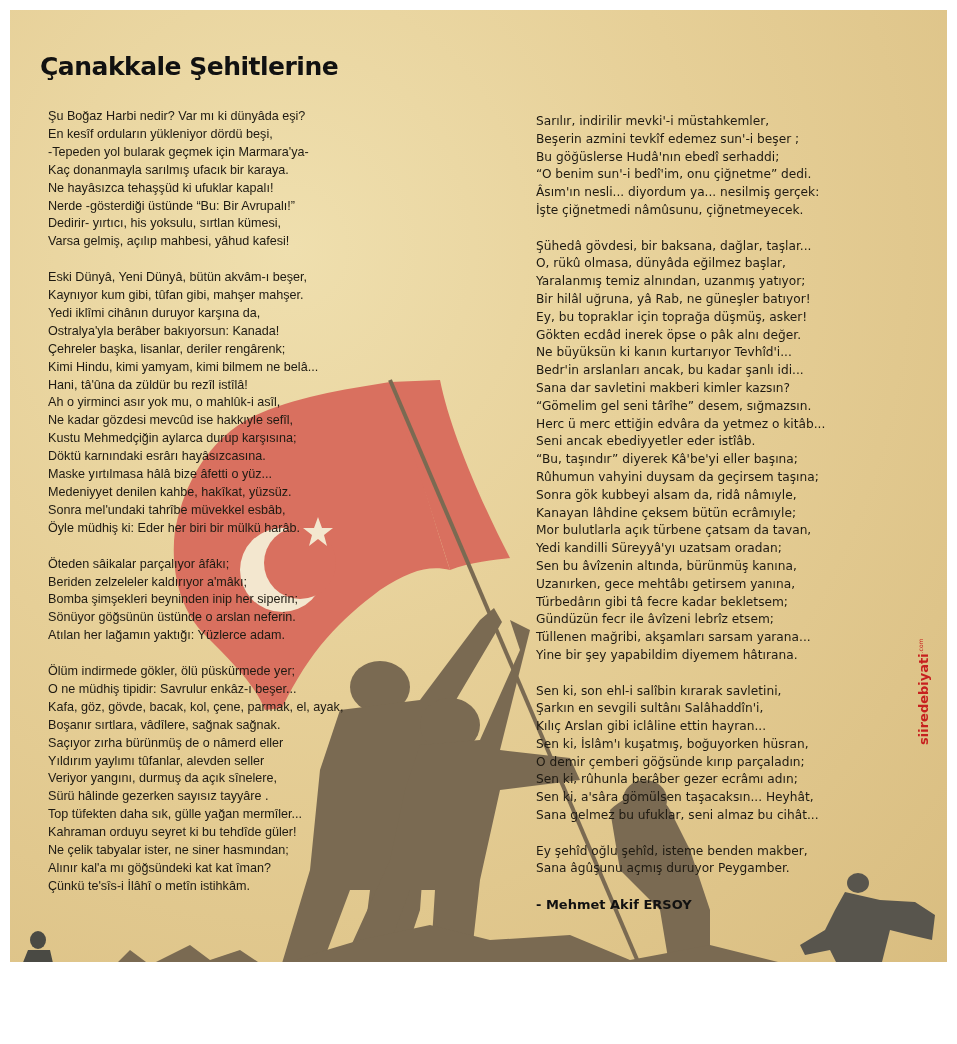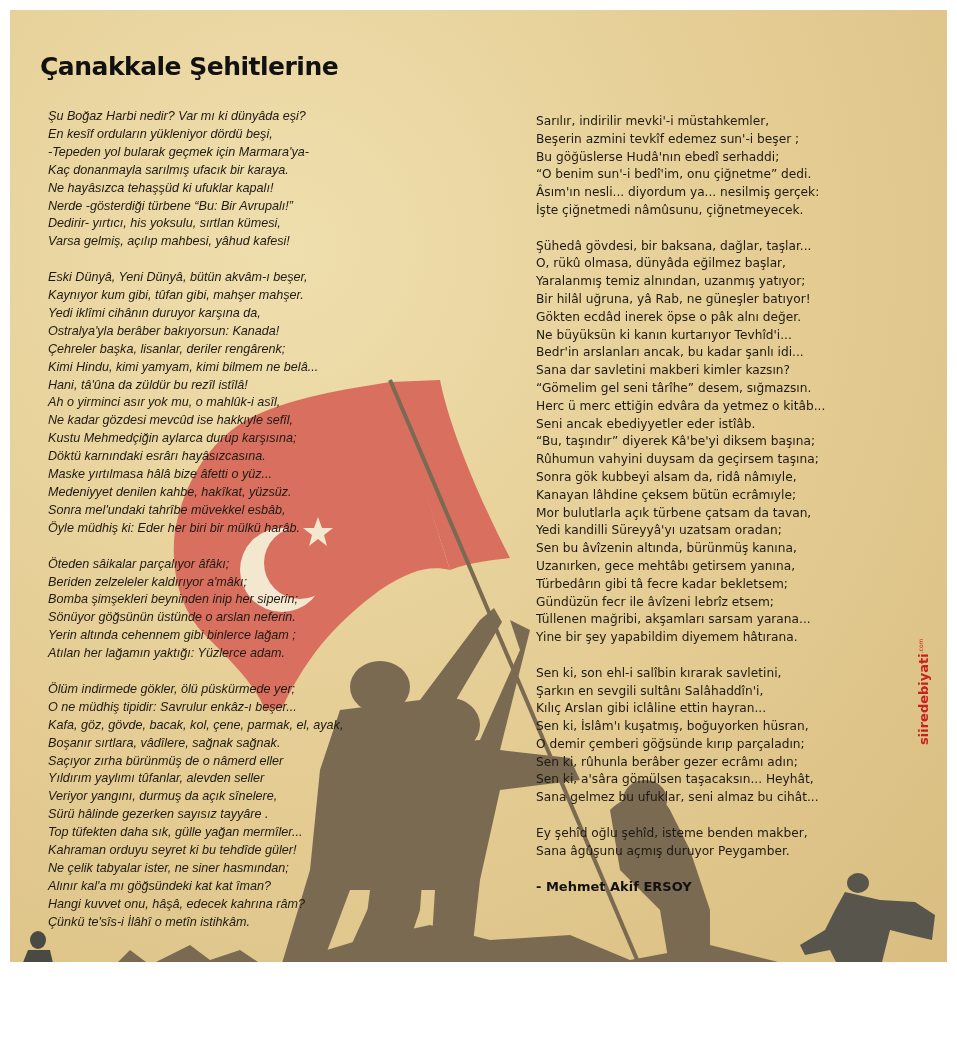--- a/index.html
+++ b/index.html
@@ -11,21 +11,21 @@
   }
   .art { position: absolute; left: 0; top: 0; width: 937px; height: 1024px; }
   .title {
     position: absolute; left: 30px; top: 42px; margin: 0;
     font-family: "DejaVu Sans", sans-serif; font-weight: bold;
     font-size: 25px; letter-spacing: -0.5px; color: #111;
   }
   .col-left {
     position: absolute; left: 38px; top: 98px; width: 330px;
     font-family: "Liberation Sans", sans-serif; font-size: 12.6px;
-    line-height: 17.9px; color: #1e1a12; font-style: italic;
+    line-height: 17.9px; color: #1e1a12;
   }
   .col-right {
     position: absolute; left: 526px; top: 103px; width: 380px;
     font-family: "DejaVu Sans", sans-serif; font-size: 12.2px;
     line-height: 17.8px; color: #1e1a12;
   }
   .stanza { margin: 0 0 17.9px 0; }
   .col-right .stanza { margin-bottom: 17.8px; }
   .line { display: block; white-space: nowrap; }
   .author {
@@ -82,21 +82,21 @@
 
   <h1 class="title">Çanakkale Şehitlerine</h1>
 
   <div class="col-left">
     <div class="stanza">
       <span class="line">Şu Boğaz Harbi nedir? Var mı ki dünyâda eşi?</span>
       <span class="line">En kesîf orduların yükleniyor dördü beşi,</span>
       <span class="line">-Tepeden yol bularak geçmek için Marmara'ya-</span>
       <span class="line">Kaç donanmayla sarılmış ufacık bir karaya.</span>
       <span class="line">Ne hayâsızca tehaşşüd ki ufuklar kapalı!</span>
-      <span class="line">Nerde -gösterdiği türbene “Bu: Bir Avrupalı!”</span>
+      <span class="line">Nerde -gösterdiği üstünde “Bu: Bir Avrupalı!”</span>
       <span class="line">Dedirir- yırtıcı, his yoksulu, sırtlan kümesi,</span>
       <span class="line">Varsa gelmiş, açılıp mahbesi, yâhud kafesi!</span>
     </div>
     <div class="stanza">
       <span class="line">Eski Dünyâ, Yeni Dünyâ, bütün akvâm-ı beşer,</span>
       <span class="line">Kaynıyor kum gibi, tûfan gibi, mahşer mahşer.</span>
       <span class="line">Yedi iklîmi cihânın duruyor karşına da,</span>
       <span class="line">Ostralya'yla berâber bakıyorsun: Kanada!</span>
       <span class="line">Çehreler başka, lisanlar, deriler rengârenk;</span>
       <span class="line">Kimi Hindu, kimi yamyam, kimi bilmem ne belâ...</span>
@@ -108,63 +108,62 @@
       <span class="line">Maske yırtılmasa hâlâ bize âfetti o yüz...</span>
       <span class="line">Medeniyyet denilen kahbe, hakîkat, yüzsüz.</span>
       <span class="line">Sonra mel'undaki tahrîbe müvekkel esbâb,</span>
       <span class="line">Öyle müdhiş ki: Eder her biri bir mülkü harâb.</span>
     </div>
     <div class="stanza">
       <span class="line">Öteden sâikalar parçalıyor âfâkı;</span>
       <span class="line">Beriden zelzeleler kaldırıyor a'mâkı;</span>
       <span class="line">Bomba şimşekleri beyninden inip her siperin;</span>
       <span class="line">Sönüyor göğsünün üstünde o arslan neferin.</span>
-      <span class="line">Yerin altında cehennem gibi binlerce lağam ;</span>
       <span class="line">Atılan her lağamın yaktığı: Yüzlerce adam.</span>
     </div>
     <div class="stanza">
       <span class="line">Ölüm indirmede gökler, ölü püskürmede yer;</span>
       <span class="line">O ne müdhiş tipidir: Savrulur enkâz-ı beşer...</span>
       <span class="line">Kafa, göz, gövde, bacak, kol, çene, parmak, el, ayak,</span>
       <span class="line">Boşanır sırtlara, vâdîlere, sağnak sağnak.</span>
       <span class="line">Saçıyor zırha bürünmüş de o nâmerd eller</span>
       <span class="line">Yıldırım yaylımı tûfanlar, alevden seller</span>
       <span class="line">Veriyor yangını, durmuş da açık sînelere,</span>
       <span class="line">Sürü hâlinde gezerken sayısız tayyâre .</span>
       <span class="line">Top tüfekten daha sık, gülle yağan mermîler...</span>
       <span class="line">Kahraman orduyu seyret ki bu tehdîde güler!</span>
       <span class="line">Ne çelik tabyalar ister, ne siner hasmından;</span>
       <span class="line">Alınır kal'a mı göğsündeki kat kat îman?</span>
-      <span class="line">Hangi kuvvet onu, hâşâ, edecek kahrına râm?</span>
       <span class="line">Çünkü te'sîs-i İlâhî o metîn istihkâm.</span>
     </div>
   </div>
 
   <div class="col-right">
     <div class="stanza">
       <span class="line">Sarılır, indirilir mevki'-i müstahkemler,</span>
       <span class="line">Beşerin azmini tevkîf edemez sun'-i beşer ;</span>
       <span class="line">Bu göğüslerse Hudâ'nın ebedî serhaddi;</span>
       <span class="line">“O benim sun'-i bedî'im, onu çiğnetme” dedi.</span>
       <span class="line">Âsım'ın nesli... diyordum ya... nesilmiş gerçek:</span>
       <span class="line">İşte çiğnetmedi nâmûsunu, çiğnetmeyecek.</span>
     </div>
     <div class="stanza">
       <span class="line">Şühedâ gövdesi, bir baksana, dağlar, taşlar...</span>
       <span class="line">O, rükû olmasa, dünyâda eğilmez başlar,</span>
       <span class="line">Yaralanmış temiz alnından, uzanmış yatıyor;</span>
       <span class="line">Bir hilâl uğruna, yâ Rab, ne güneşler batıyor!</span>
+      <span class="line">Ey, bu topraklar için toprağa düşmüş, asker!</span>
       <span class="line">Gökten ecdâd inerek öpse o pâk alnı değer.</span>
       <span class="line">Ne büyüksün ki kanın kurtarıyor Tevhîd'i...</span>
       <span class="line">Bedr'in arslanları ancak, bu kadar şanlı idi...</span>
       <span class="line">Sana dar savletini makberi kimler kazsın?</span>
       <span class="line">“Gömelim gel seni târîhe” desem, sığmazsın.</span>
       <span class="line">Herc ü merc ettiğin edvâra da yetmez o kitâb...</span>
       <span class="line">Seni ancak ebediyyetler eder istîâb.</span>
-      <span class="line">“Bu, taşındır” diyerek Kâ'be'yi diksem başına;</span>
+      <span class="line">“Bu, taşındır” diyerek Kâ'be'yi eller başına;</span>
       <span class="line">Rûhumun vahyini duysam da geçirsem taşına;</span>
       <span class="line">Sonra gök kubbeyi alsam da, ridâ nâmıyle,</span>
       <span class="line">Kanayan lâhdine çeksem bütün ecrâmıyle;</span>
       <span class="line">Mor bulutlarla açık türbene çatsam da tavan,</span>
       <span class="line">Yedi kandilli Süreyyâ'yı uzatsam oradan;</span>
       <span class="line">Sen bu âvîzenin altında, bürünmüş kanına,</span>
       <span class="line">Uzanırken, gece mehtâbı getirsem yanına,</span>
       <span class="line">Türbedârın gibi tâ fecre kadar bekletsem;</span>
       <span class="line">Gündüzün fecr ile âvîzeni lebrîz etsem;</span>
       <span class="line">Tüllenen mağribi, akşamları sarsam yarana...</span>

